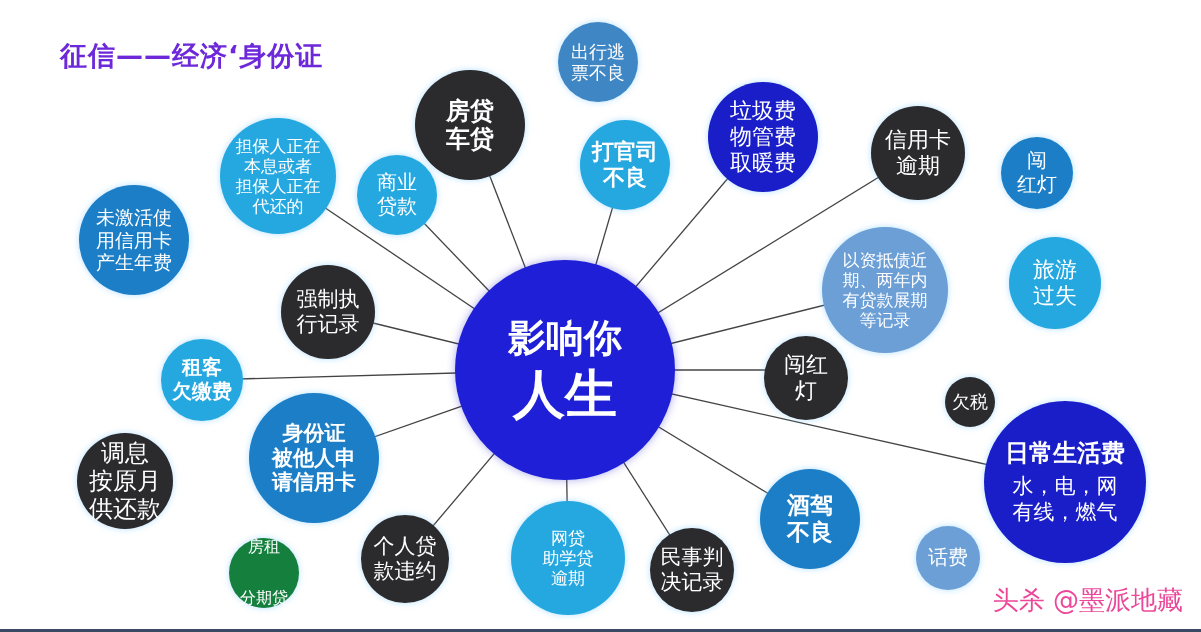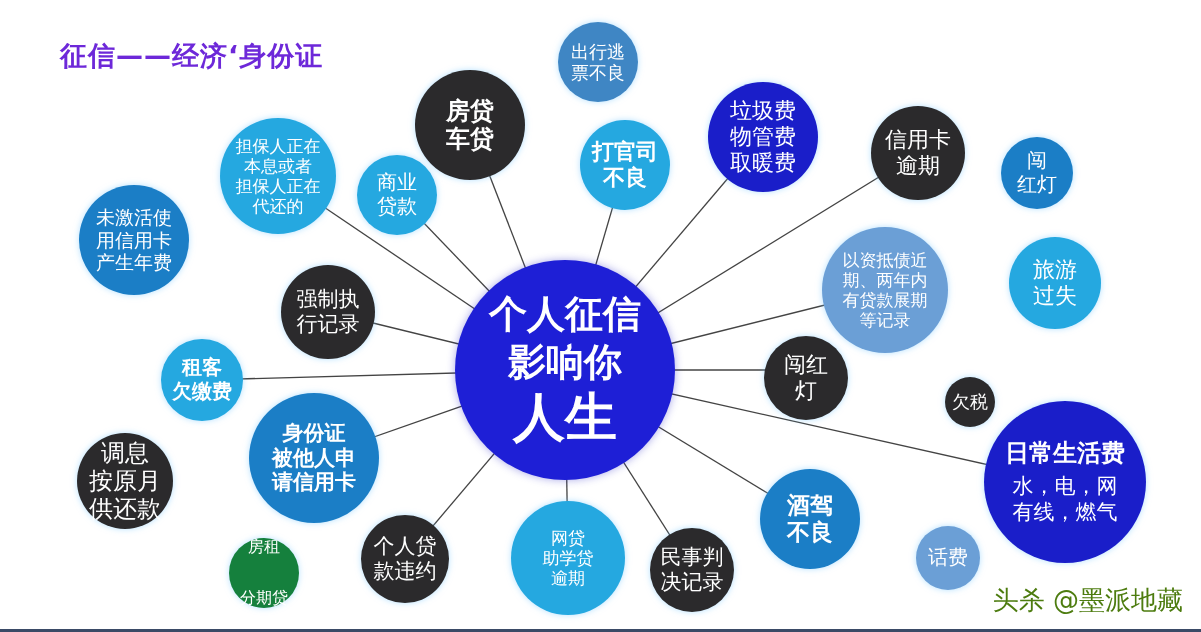--- a/index.html
+++ b/index.html
@@ -10,21 +10,21 @@
   .title { position:absolute; left:60px; top:38px; font-size:27px; font-weight:bold; color:#6d28d9; letter-spacing:1px; white-space:nowrap; }
   .node { position:absolute; border-radius:50%; display:flex; flex-direction:column; align-items:center; justify-content:center;
           color:#fff; text-align:center; box-shadow:0 0 6px rgba(120,200,255,0.55); line-height:1.18; }
   .node .ln { display:block; white-space:nowrap; }
   .bold { font-weight:bold; }
   .center-node { box-shadow:0 0 8px rgba(40,40,200,0.4); }
   .center-node .l1, .center-node .l2 { font-size:38px; font-weight:bold; line-height:1.25; }
   .center-node .l3 { font-size:52px; font-weight:bold; line-height:1.2; }
   .big-node .h { font-size:24px; font-weight:bold; margin-bottom:6px; }
   .big-node .s { font-size:21px; line-height:1.25; }
-  .watermark { position:absolute; right:18px; bottom:14px; font-size:26px; color:#4d7c0f; white-space:nowrap;
+  .watermark { position:absolute; right:18px; bottom:14px; font-size:26px; color:#ec4899; white-space:nowrap;
                text-shadow: 0 0 2px #fff, 0 0 2px #fff; }
   .bottom-bar { position:absolute; left:0; bottom:0; width:1201px; height:3px; background:#3a4a66; }
 </style>
 </head>
 <body>
 
 <div id="stage">
   <svg class="lines" width="1201" height="632">
       <line x1="565" y1="370" x2="1065" y2="482" stroke="#444444" stroke-width="1.3"></line>
       <line x1="565" y1="370" x2="470" y2="125" stroke="#444444" stroke-width="1.3"></line>
@@ -39,21 +39,20 @@
       <line x1="565" y1="370" x2="405" y2="559" stroke="#444444" stroke-width="1.3"></line>
       <line x1="565" y1="370" x2="314" y2="458" stroke="#444444" stroke-width="1.3"></line>
       <line x1="565" y1="370" x2="202" y2="380" stroke="#444444" stroke-width="1.3"></line>
       <line x1="565" y1="370" x2="328" y2="312" stroke="#444444" stroke-width="1.3"></line>
       <line x1="565" y1="370" x2="278" y2="176" stroke="#444444" stroke-width="1.3"></line>
       <line x1="565" y1="370" x2="397" y2="195" stroke="#444444" stroke-width="1.3"></line>
     </svg>
   <div class="title">征信——经济‘身份证</div>
 
   <div class="node center-node" id="center-node" style="left: 455px; top: 260px; width: 220px; height: 220px; background: rgb(30, 31, 214);">
-    <span class="ln l1">个人征信</span>
     <span class="ln l2">影响你</span>
     <span class="ln l3">人生</span>
   </div>
 
   <div class="node big-node" id="daily-node" style="left: 984px; top: 401px; width: 162px; height: 162px; background: rgb(26, 30, 201);">
     <span class="ln h">日常生活费</span>
     <span class="ln s">水，电，网</span>
     <span class="ln s">有线，燃气</span>
   </div>
 

